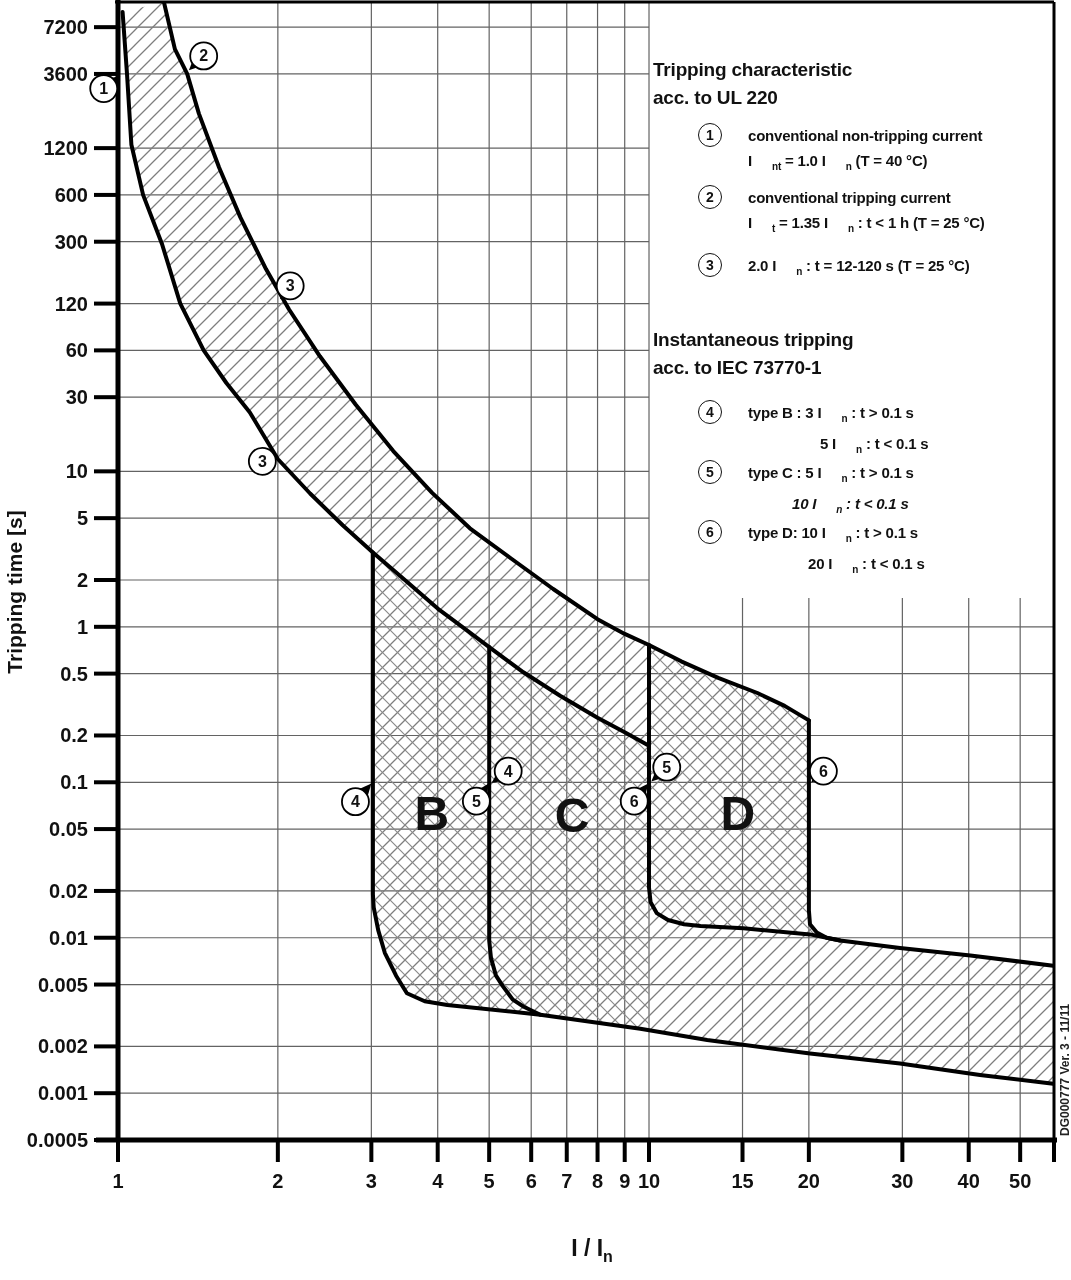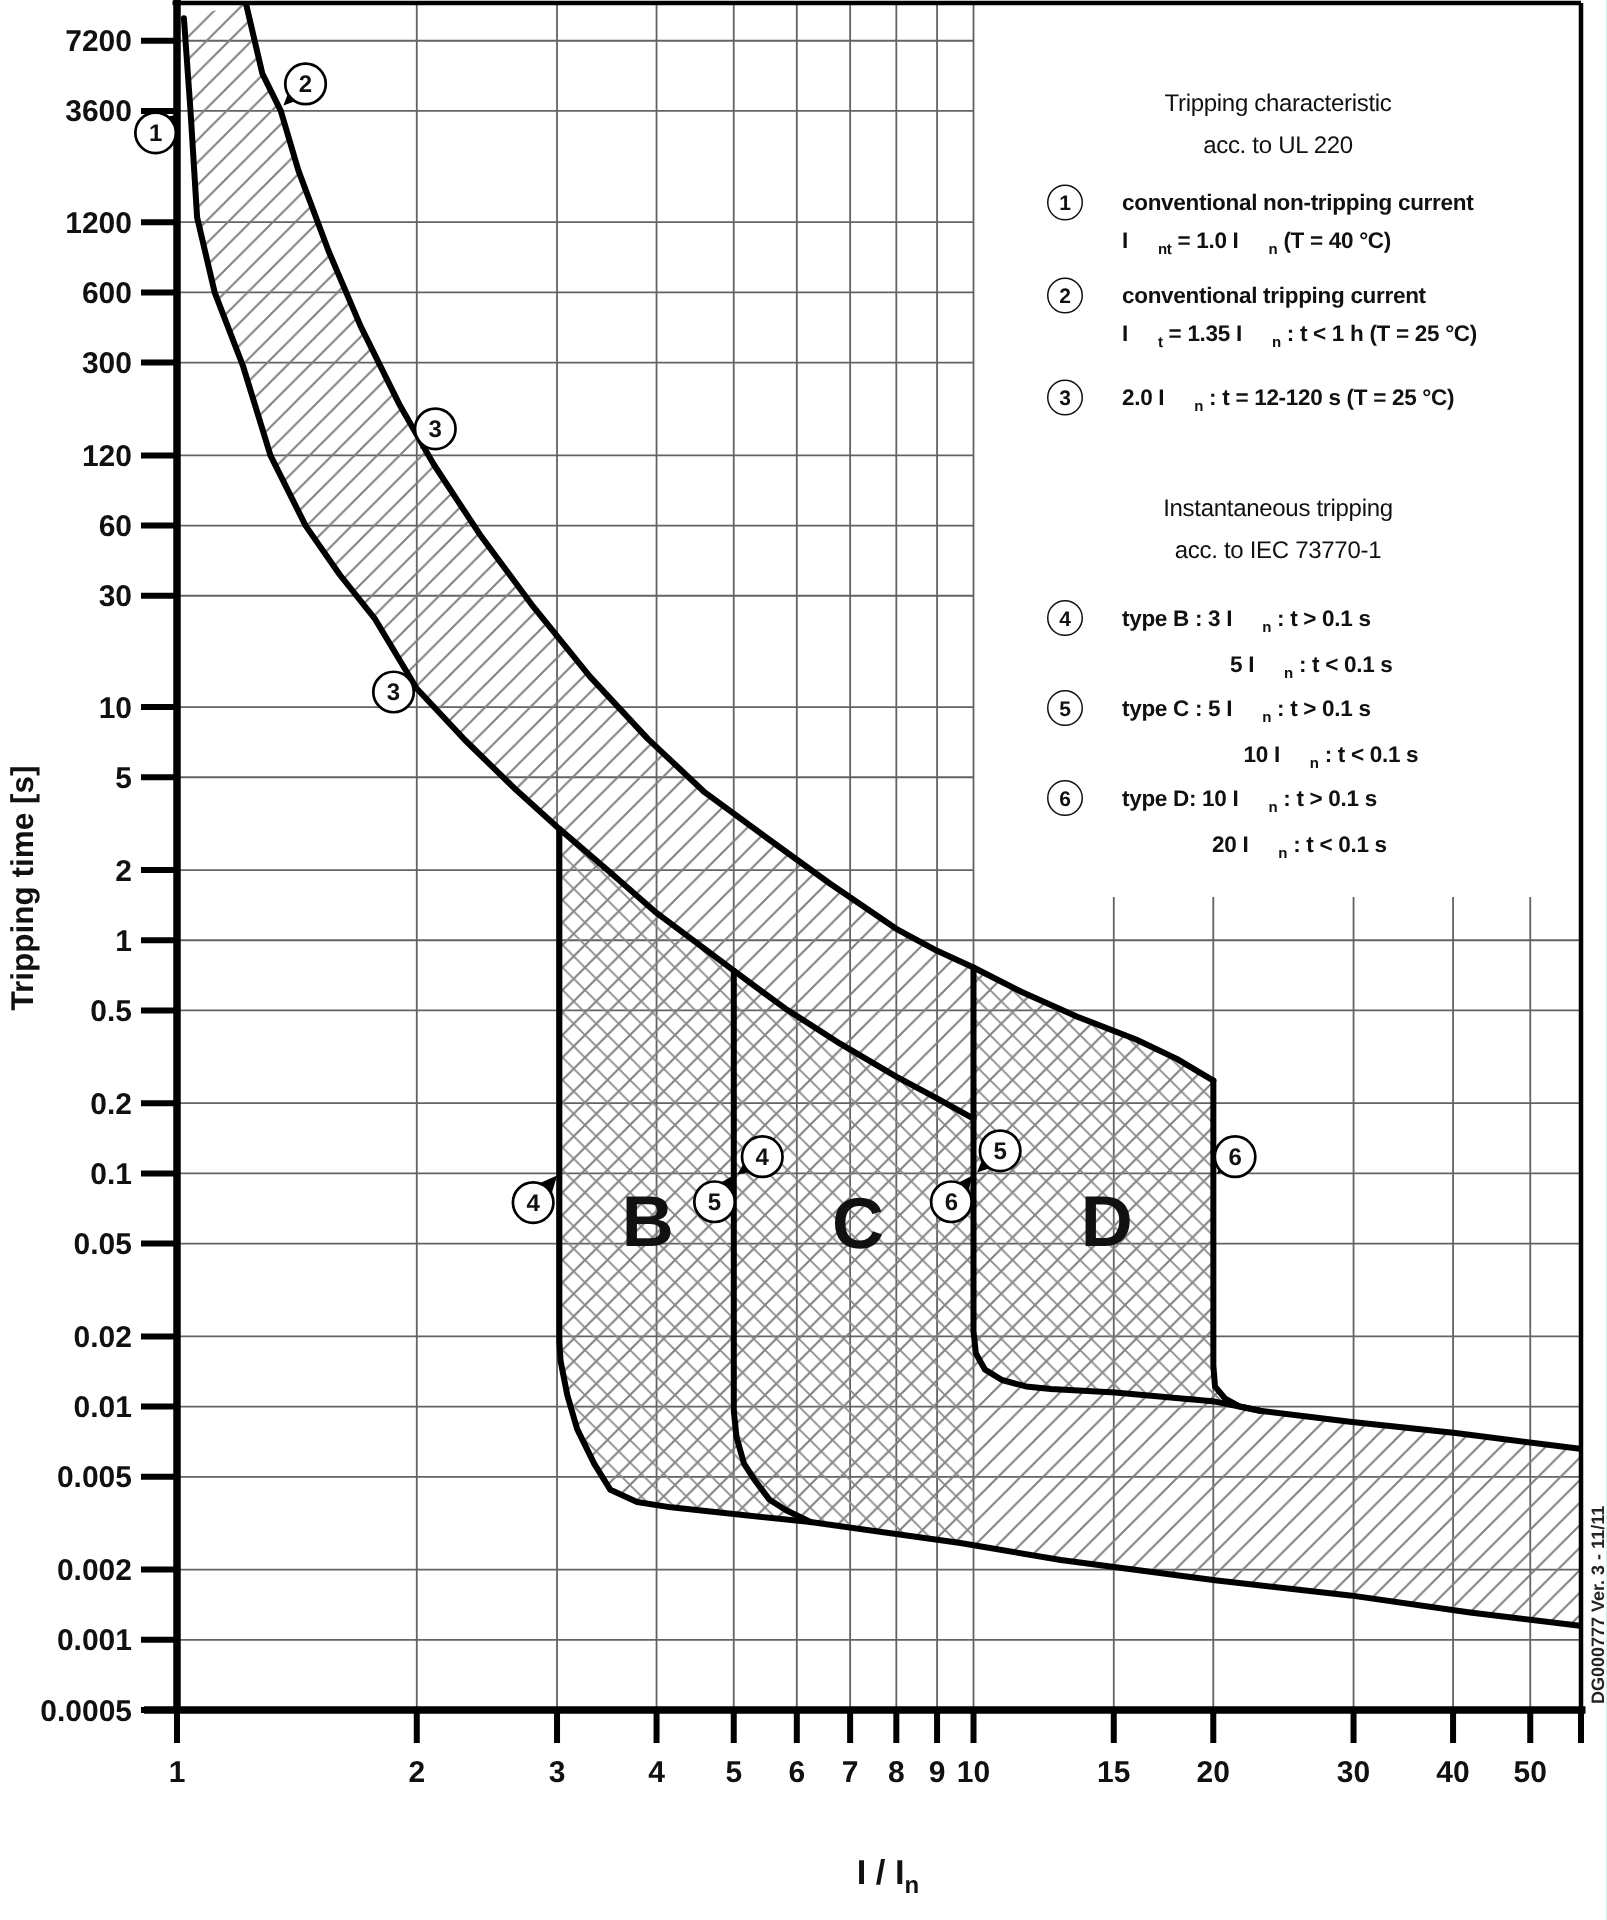--- a/index.html
+++ b/index.html
@@ -1,28 +1,28 @@
 <!DOCTYPE html>
 <html><head>
 <meta charset="utf-8">
 <style>
   html,body{margin:0;padding:0;background:#fff;}
-  #page{position:relative;width:1071px;height:1280px;background:#14b8a6;overflow:hidden;
+  #page{position:relative;width:1071px;height:1280px;background:#a3a3a3;overflow:hidden;
         font-family:"Liberation Sans",sans-serif;}
   svg text{font-family:"Liberation Sans",sans-serif;}
   .tick-lab{font-size:20px;font-weight:bold;fill:#111;}
   .axis-title{font-size:21px;font-weight:bold;fill:#111;}
   .axis-title-x{font-size:23px;font-weight:bold;fill:#111;}
   .side-note{font-size:12px;font-weight:bold;fill:#222;}
   .region-letter{font-size:48px;font-weight:bold;fill:#111;}
   .callout-num{font-size:16px;font-weight:bold;fill:#111;}
   
   #legend{position:absolute;left:653px;top:48px;width:398px;height:572px;color:#111;}
-  .lg-title{position:absolute;left:0;width:100%;text-align:center;
-            font-size:16px;font-weight:normal;line-height:28px;letter-spacing:-0.2px;white-space:nowrap;}
+  .lg-title{position:absolute;left:0;width:100%;text-align:left;
+            font-size:19px;font-weight:bold;line-height:28px;letter-spacing:-0.2px;white-space:nowrap;}
   .lg-row{position:absolute;left:0;right:0;}
   .lg-circle{position:absolute;left:45px;top:0;width:24px;height:24px;border:1.7px solid #111;
              border-radius:50%;text-align:center;line-height:23px;font-size:14px;font-weight:bold;
              background:#fff;box-sizing:border-box;}
   .lg-lines{margin-left:95px;}
   .lg-line{line-height:25px;font-size:15px;font-weight:bold;letter-spacing:-0.2px;white-space:nowrap;}
   .lg-line sub{font-size:10px;vertical-align:-4px;font-weight:bold;padding-left:20px;}
 </style>
 </head>
 <body>
@@ -270,21 +270,21 @@
         <span class="lg-circle">4</span>
         <div class="lg-lines">
           <div class="lg-line">type B :   3 I<sub>n</sub>  : t &gt; 0.1 s</div>
           <div class="lg-line" style="margin-left: 72px;">5 I<sub>n</sub>  : t &lt; 0.1 s</div>
         </div>
       </div>
       <div class="lg-row" style="top: 412px;">
         <span class="lg-circle">5</span>
         <div class="lg-lines">
           <div class="lg-line">type C :   5 I<sub>n</sub>  : t &gt; 0.1 s</div>
-          <div class="lg-line" style="margin-left: 81px;">10 I<sub>n</sub>  : t &lt; 0.1 s</div>
+          <div class="lg-line" style="margin-left: 44px; font-style: italic;">10 I<sub>n</sub>  : t &lt; 0.1 s</div>
         </div>
       </div>
       <div class="lg-row" style="top: 472px;">
         <span class="lg-circle">6</span>
         <div class="lg-lines">
           <div class="lg-line">type D:  10 I<sub>n</sub>  : t &gt; 0.1 s</div>
           <div class="lg-line" style="margin-left: 60px;">20 I<sub>n</sub>  : t &lt; 0.1 s</div>
         </div>
       </div>
     </div>

